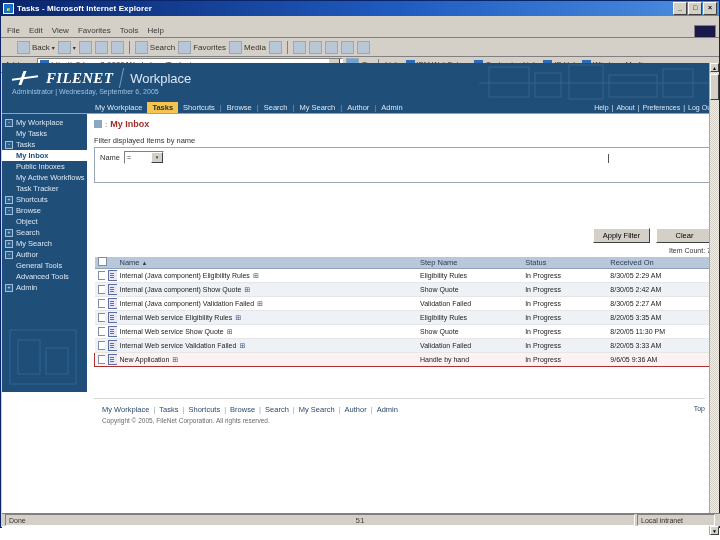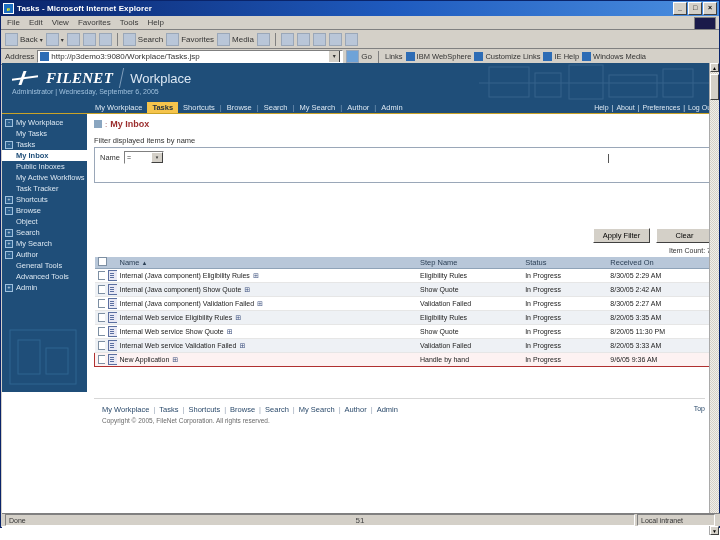--- a/index.html
+++ b/index.html
@@ -12,24 +12,24 @@
   .ie-window{position:absolute;left:0;top:0;width:720px;height:528px;background:#d4d0c8;border:1px solid #0a246a;box-sizing:border-box;}
   .title-bar{height:15px;background:linear-gradient(to right,#0a246a 0%,#1f5bbf 55%,#4b8fe0 100%);
     display:flex;align-items:center;padding:0 2px;color:#fff;font-size:8px;font-weight:bold;justify-content:flex-end;}
   .title-ico{width:9px;height:9px;background:#1c6ec0;border:1px solid #fff;margin-right:3px;flex:none;
     display:flex;align-items:center;justify-content:center;font-size:6px;color:#ff0;}
   .title-text{flex:1;white-space:nowrap;overflow:hidden;letter-spacing:.1px;}
   .win-btns{display:flex;gap:1px;}
   .win-btn{width:12px;height:11px;background:#d4d0c8;border:1px solid;border-color:#fff #404040 #404040 #fff;
     font-size:7px;line-height:9px;text-align:center;color:#000;}
   .menu-bar{height:13px;background:#d4d0c8;border-bottom:1px solid #808080;display:flex;align-items:center;
-    padding-left:6px;gap:9px;font-size:8px;color:#3a3a3a;position:relative;}
+    padding-left:6px;gap:9px;font-size:8px;color:#3a3a3a;position:relative;margin-top:8px;}
   .menu-bar .m-logo{position:absolute;right:3px;top:1px;width:20px;height:11px;background:#1a1a4a;border:1px solid #808080;}
   .tool-bar{height:18px;background:#d4d0c8;border-bottom:1px solid #808080;display:flex;align-items:center;
-    padding-left:4px;gap:3px;font-size:8px;color:#333;}
+    padding-left:16px;gap:3px;font-size:8px;color:#333;}
   .tb-item{display:flex;align-items:center;gap:2px;white-space:nowrap;}
   .tb-ico{width:11px;height:11px;background:#b9c6d8;border:1px solid #9aa7b8;display:inline-block;}
   .tb-sep{width:1px;height:13px;background:#808080;margin:0 2px;}
   .addr-bar{height:15px;background:#d4d0c8;border-bottom:1px solid #808080;display:flex;align-items:center;
     padding-left:4px;gap:3px;font-size:8px;color:#333;}
   .addr-label{color:#333;}
   .addr-input{flex:0 0 300px;height:11px;background:#fff;border:1px solid;border-color:#808080 #fff #fff #808080;
     display:flex;align-items:center;padding:0 2px;font-size:8px;overflow:hidden;white-space:nowrap;}
   .addr-ico{width:9px;height:9px;background:#2d6cb5;margin-right:2px;flex:none;}
   .addr-drop{width:10px;height:11px;background:#d4d0c8;border:1px solid;border-color:#fff #404040 #404040 #fff;

